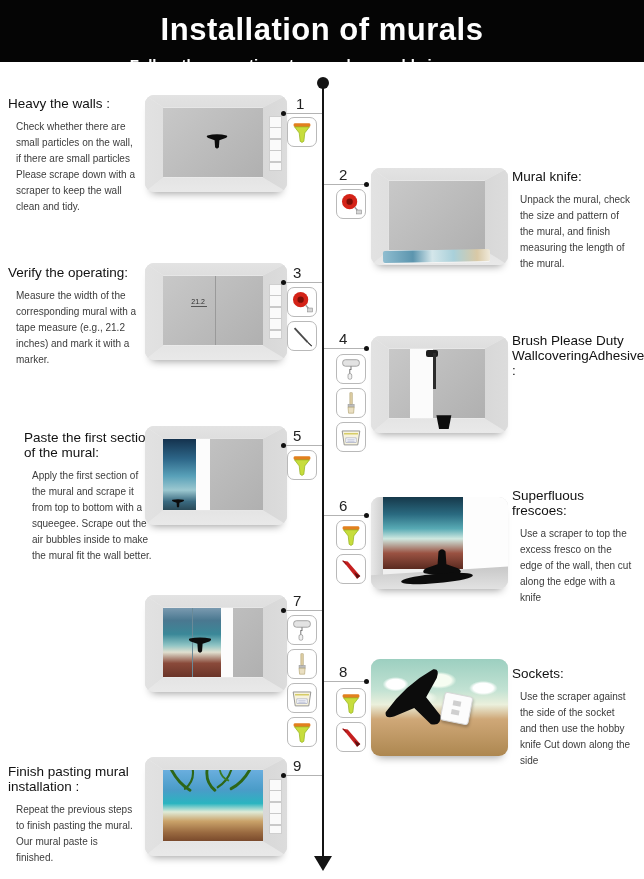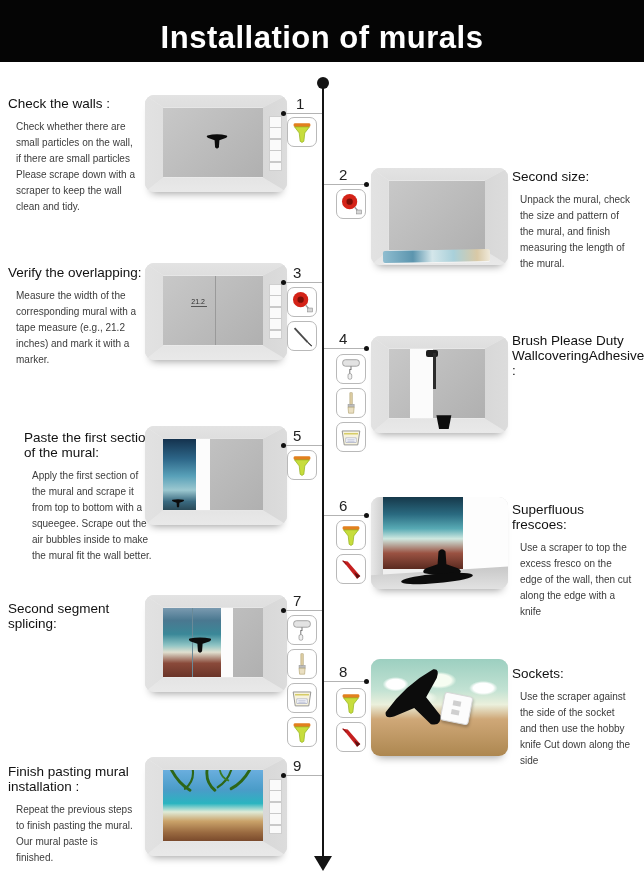--- a/index.html
+++ b/index.html
@@ -1,21 +1,21 @@
 <!DOCTYPE html>
 <html><head>
 <meta charset="utf-8">
 <style>
   html,body{margin:0;padding:0;background:#fff;}
   #canvas{position:relative;width:644px;height:879px;background:#fff;overflow:hidden;
           font-family:"Liberation Sans",sans-serif;color:#222;}
 
   
   .hdr{position:absolute;left:0;top:0;width:644px;height:62px;background:#050505;text-align:center;}
-  .hdr .title{margin:16px;padding-top:4px;font-size:31px;font-weight:700;color:#fff;letter-spacing:.5px;}
+  .hdr .title{margin:8px;padding-top:4px;font-size:31px;font-weight:700;color:#fff;letter-spacing:.5px;}
   .hdr .sub{margin:0;font-size:15px;font-weight:700;color:#fff;}
 
   
   .tl-line{position:absolute;left:322px;top:83px;width:2px;height:775px;background:#141414;}
   .tl-dot-top{position:absolute;left:317px;top:77px;width:12px;height:12px;border-radius:50%;background:#141414;}
   .tl-arrow{position:absolute;left:314px;top:856px;width:0;height:0;
             border-left:9px solid transparent;border-right:9px solid transparent;border-top:15px solid #141414;}
 
   
   .conn{position:absolute;height:1px;background:#b3b3b3;}
@@ -89,21 +89,21 @@
   <div class="hdr">
     <h1 class="title">Installation of murals</h1>
     <p class="sub">Follow the operating steps and assemble in sequence</p>
   </div>
 
   <div class="tl-dot-top"></div>
   <div class="tl-line"></div>
   <div class="tl-arrow"></div>
 
   <div class="stext" style="left:8px;top:96px;width:137px">
-    <h3>Check the walls :</h3>
+    <h3>Heavy the walls :</h3>
     <p>Check whether there are small particles on the wall, if there are small particles Please scrape down with a scraper to keep the wall clean and tidy.</p>
   </div>
   <div class="room" style="left:145px;top:95px;width:142px;height:97px">
     <div class="r-ceil"></div>
       <div class="r-floor"></div>
       <div class="r-left"></div>
       <div class="r-right"></div>
     <div class="r-back">
         <svg class="tool" style="left:42%;top:38%;width:24px" viewBox="0 0 100 70">
           <path d="M10 6 Q50 -3 90 6 Q97 11 86 17 L60 26 L58 55 Q50 66 42 55 L40 26 L14 17 Q3 11 10 6 Z"></path>
@@ -138,26 +138,26 @@
     </div>
   <div class="room" style="left:371px;top:168px;width:137px;height:97px">
     <div class="r-ceil"></div>
       <div class="r-floor"></div>
       <div class="r-left"></div>
       <div class="r-right"></div>
     <div class="r-back"></div>
     <div class="roll-strip"></div>
   </div>
   <div class="stext" style="left:512px;top:169px;width:127px">
-    <h3>Second size:</h3>
+    <h3>Mural knife:</h3>
     <p>Unpack the mural, check the size and pattern of the mural, and finish measuring the length of the mural.</p>
   </div>
 
   <div class="stext" style="left:8px;top:265px;width:137px">
-    <h3>Verify the overlapping:</h3>
+    <h3>Verify the operating:</h3>
     <p>Measure the width of the corresponding mural with a tape measure (e.g., 21.2 inches) and mark it with a marker.</p>
   </div>
   <div class="room" style="left:145px;top:263px;width:142px;height:97px">
     <div class="r-ceil"></div>
       <div class="r-floor"></div>
       <div class="r-left"></div>
       <div class="r-right"></div>
     <div class="r-back">
       <div class="seam" style="left:52%"></div>
       <div class="wallmark" style="left:28%;top:32%"><span>21.2</span><span class="tick"></span></div>
@@ -277,27 +277,26 @@
   <div class="closeup" style="left:371px;top:497px;width:137px;height:92px">
     <div class="c6-mural"></div>
     <div class="c6-white"></div>
     <div class="c6-leftwall"></div>
     <div class="c6-floor"></div>
     <svg class="tool" style="left:36%;bottom:14%;top:auto;width:44px;transform:rotate(180deg)" viewBox="0 0 100 70">
         <path d="M10 6 Q50 -3 90 6 Q97 11 86 17 L60 26 L58 55 Q50 66 42 55 L40 26 L14 17 Q3 11 10 6 Z"></path>
       </svg>
     <div class="c6-bar"></div>
   </div>
-  <div class="stext" style="left:512px;top:502px;width:128px">
+  <div class="stext" style="left:512px;top:488px;width:128px">
     <h3>Superfluous frescoes:</h3>
     <p>Use a scraper to top the excess fresco on the edge of the wall, then cut along the edge with a knife</p>
   </div>
 
   <div class="stext" style="left:8px;top:601px;width:137px">
-    <h3>Second segment splicing:</h3>
   </div>
   <div class="room" style="left:145px;top:595px;width:142px;height:97px">
     <div class="r-ceil"></div>
       <div class="r-floor"></div>
       <div class="r-left"></div>
       <div class="r-right"></div>
     <div class="r-back">
       <div class="mural-strip" style="left:0;width:58%;background:linear-gradient(180deg,#7a9ab0 0%,#4a7890 18%,#3a8898 38%,#8fc4c4 54%,#e0e0d0 64%,#8a4a3a 80%,#6a3428 100%)"></div>
       <div class="seam" style="left:29%;background:#6a8a98"></div>
       <div class="mural-strip" style="left:58%;width:12%;background:#fcfcfc"></div>

